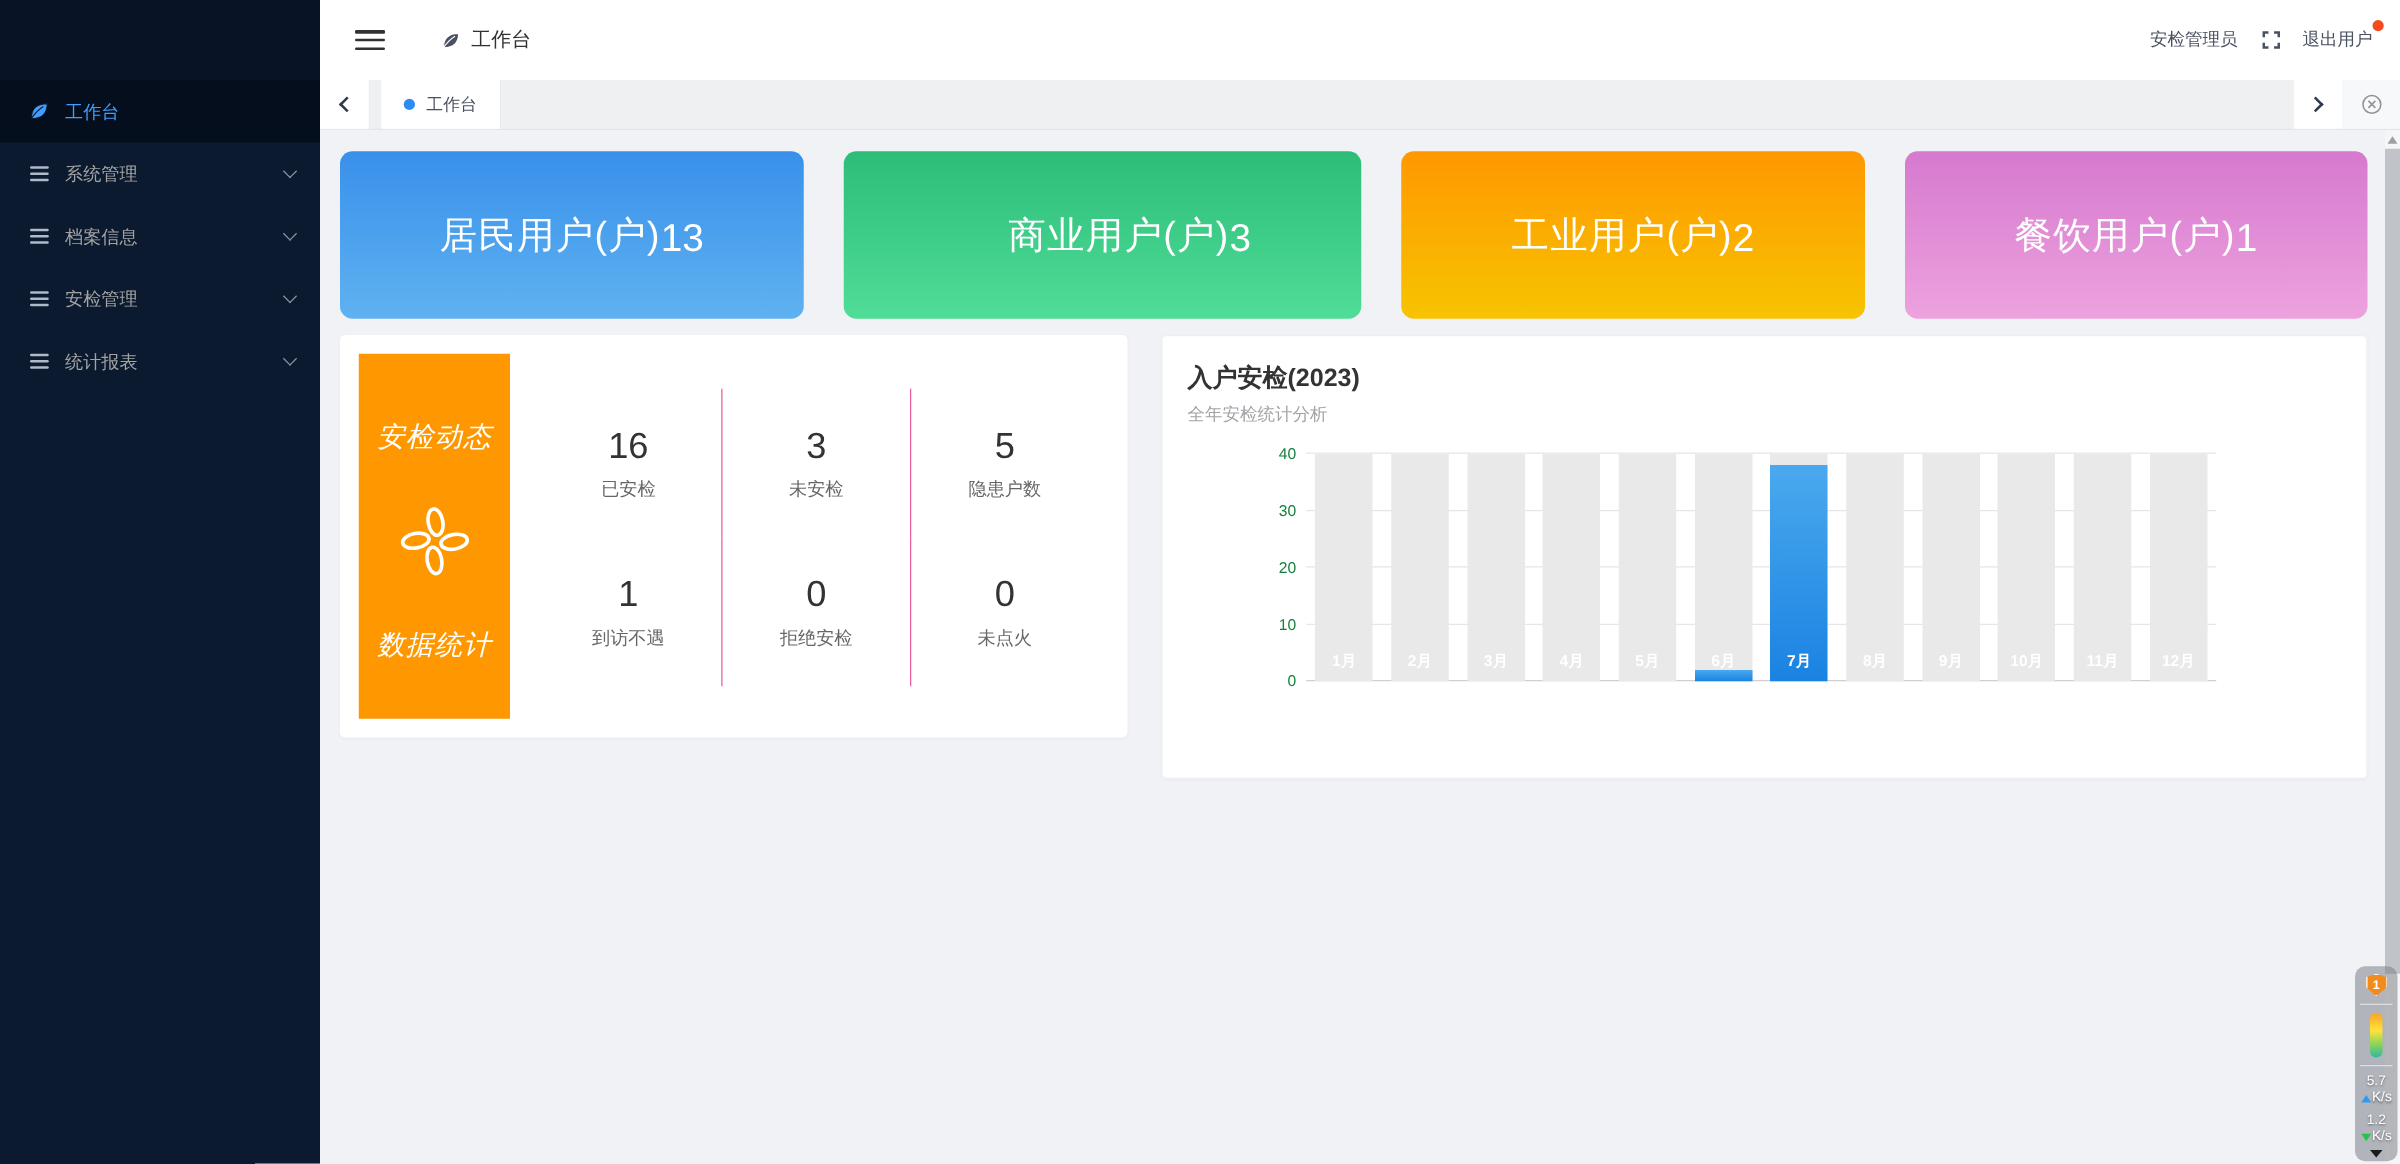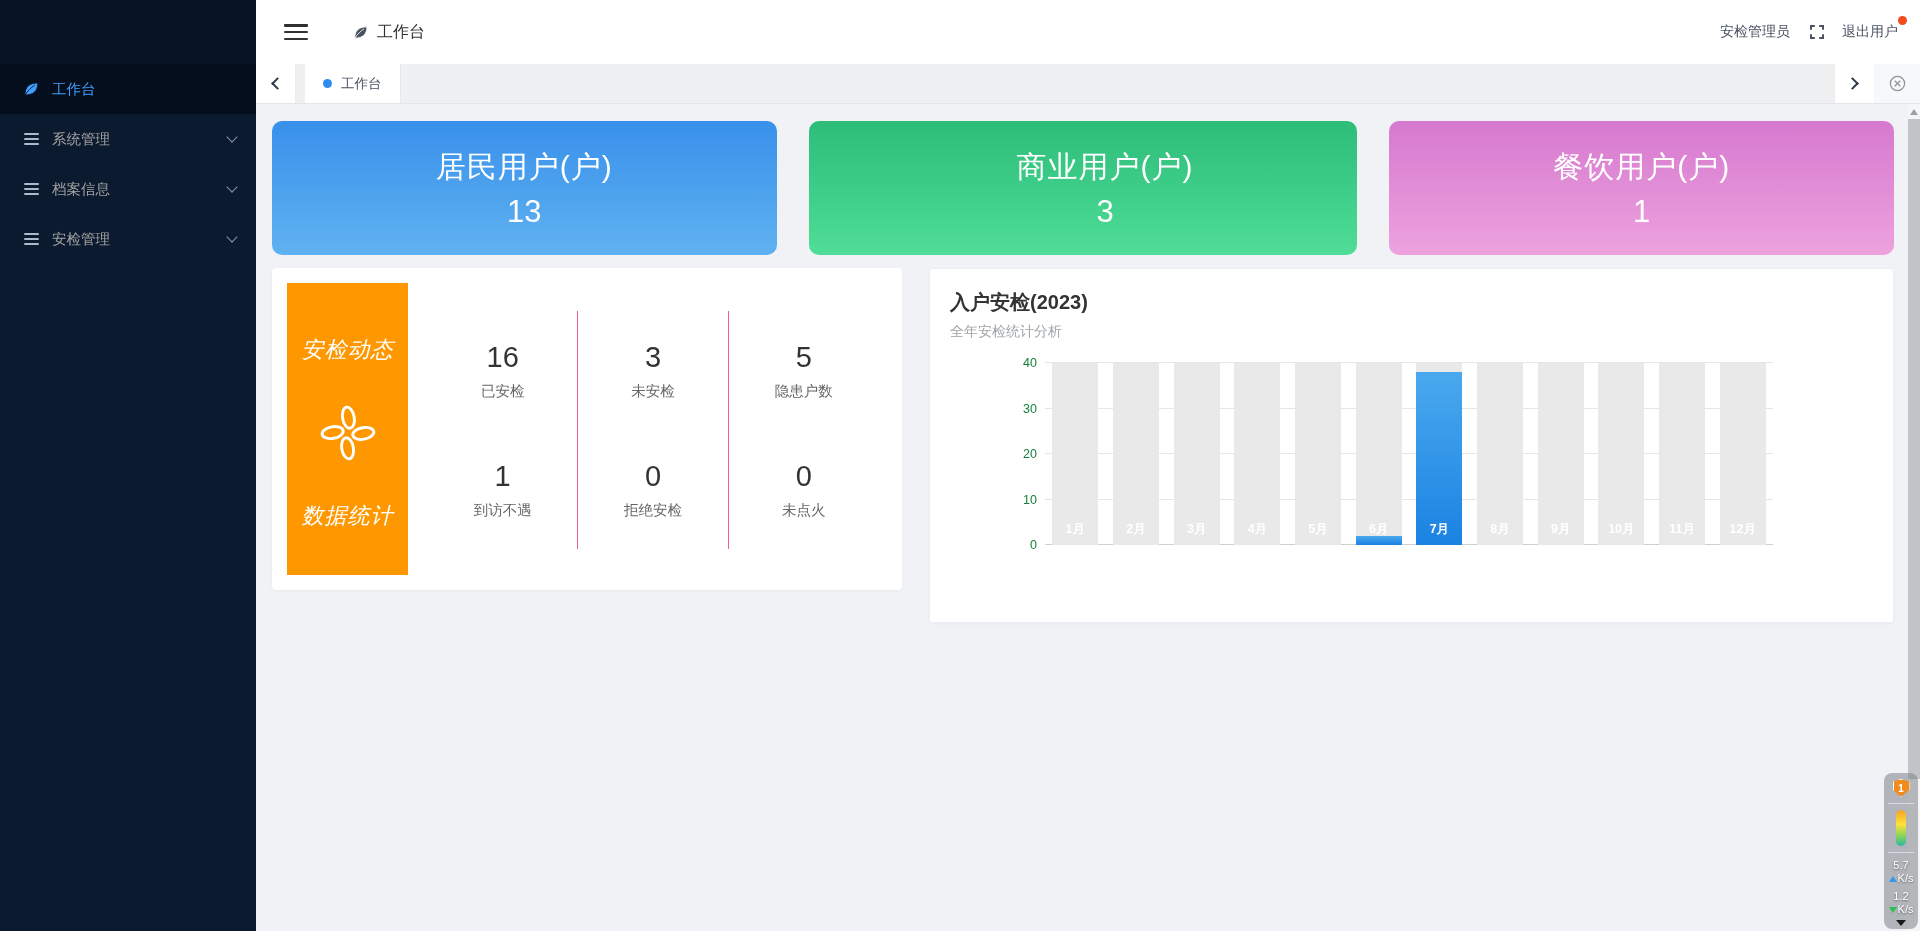--- a/index.html
+++ b/index.html
@@ -53,21 +53,21 @@
     margin-left:9px; font-size:13.5px; color:#495060; cursor:pointer;
     border-right:1px solid #e8e8e8; }
   .tab .dot { width:9px; height:9px; border-radius:50%; background:#2d8cf0; margin-right:9px; }
   .tab-close { width:46px; background:#f7f8f9; display:flex; align-items:center;
     justify-content:center; cursor:pointer; }
 
   
   .content { flex:1; padding:17px 26px 0 16px; overflow:hidden; position:relative; }
   .cards-row { display:flex; gap:32px; }
   .stat-card { flex:1; height:134px; border-radius:10px; color:#fff; display:flex;
-    flex-direction:column; align-items:center; justify-content:center; cursor:pointer; }
+    flex-direction:row; align-items:center; justify-content:center; cursor:pointer; }
   .stat-card .t { font-size:30px; letter-spacing:1px; }
   .stat-card .v { font-size:31px; margin-top:6px; }
 
   .panels-row { display:flex; gap:27px; margin-top:13px; align-items:flex-start; }
   .safety-card { width:630px; height:322px; background:#fff; border-radius:4px;
     padding:15px; display:flex; box-shadow:0 1px 3px rgba(0,0,0,0.04); }
   .side-block { width:121px; height:292px; background:#ff9800; color:#fff; display:flex;
     flex-direction:column; align-items:center; justify-content:space-between; padding:52px 0 44px 0; }
   .side-block .st { font-size:22px; letter-spacing:1px; }
   .stats-grid { flex:1; display:grid; grid-template-columns:1fr 1fr 1fr;
@@ -164,20 +164,31 @@
           <div class="mi-ico">
             <span class="bars">
               <i></i>
               <i></i>
               <i></i>
             </span>
           </div>
           <div class="label">安检管理</div>
           <div class="chev-down"></div>
         </div>
+        <div class="menu-item">
+          <div class="mi-ico">
+            <span class="bars">
+              <i></i>
+              <i></i>
+              <i></i>
+            </span>
+          </div>
+          <div class="label">统计报表</div>
+          <div class="chev-down"></div>
+        </div>
       </nav>
   </aside>
 
   <div class="main">
 
     <header class="topbar">
       <div class="hamburger">
           <i></i>
           <i></i>
           <i></i>
@@ -229,20 +240,24 @@
     <div class="content">
 
       <div class="cards-row">
           <div class="stat-card" style="background: linear-gradient(rgb(57, 144, 234), rgb(95, 178, 241));">
             <div class="t">居民用户(户)</div>
             <div class="v">13</div>
           </div>
           <div class="stat-card" style="background: linear-gradient(rgb(45, 189, 121), rgb(79, 221, 151)); padding-left: 44px;">
             <div class="t">商业用户(户)</div>
             <div class="v">3</div>
+          </div>
+          <div class="stat-card" style="background: linear-gradient(rgb(255, 152, 0), rgb(247, 196, 0));">
+            <div class="t">工业用户(户)</div>
+            <div class="v">2</div>
           </div>
           <div class="stat-card" style="background: linear-gradient(rgb(214, 121, 207), rgb(237, 162, 222));">
             <div class="t">餐饮用户(户)</div>
             <div class="v">1</div>
           </div>
         </div>
 
       <div class="panels-row">
 
         <div class="safety-card">

